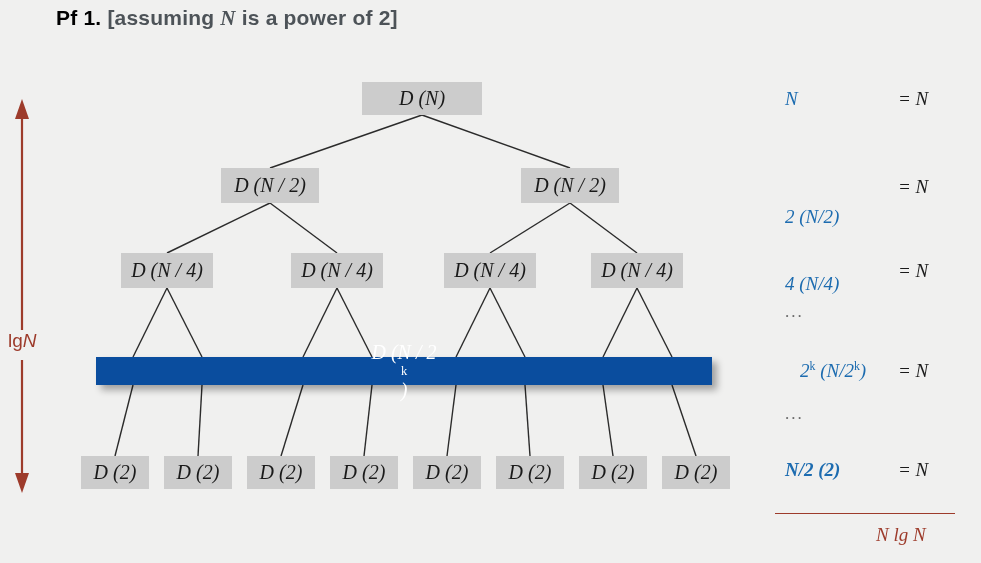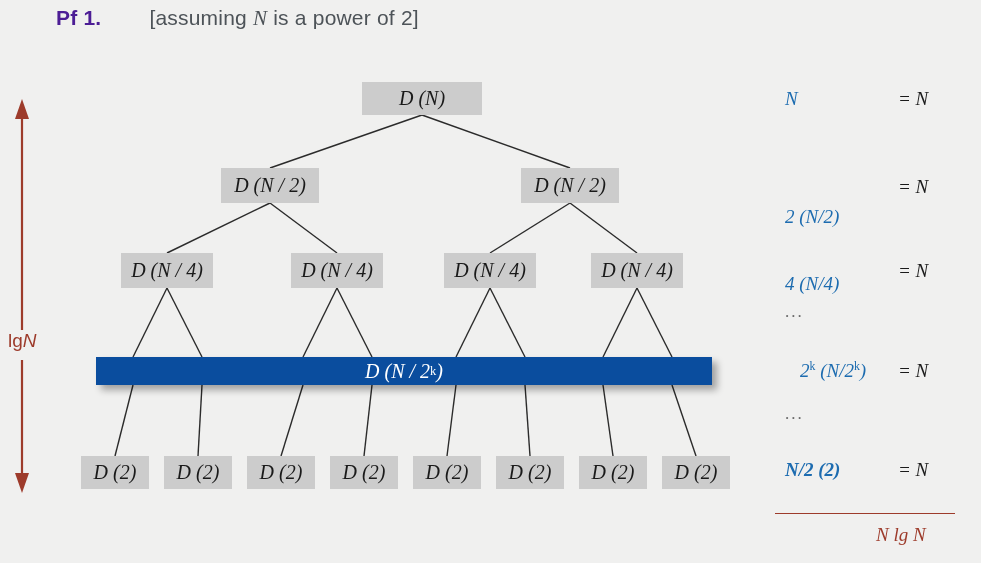--- a/index.html
+++ b/index.html
@@ -12,22 +12,22 @@
   }
   #stage{position:absolute;left:0;top:0;width:981px;height:563px;}
 
   
   .heading{
     position:absolute;left:56px;top:6px;
     font-family:"Liberation Sans", sans-serif;
     font-size:21px;white-space:nowrap;
     letter-spacing:.2px;
   }
-  .heading .pf{color:#4c1d95;font-weight:600;}
-  .heading .brk{color:#4d5358;font-weight:400;margin-left:42px;}
+  .heading .pf{color:#000000;font-weight:600;}
+  .heading .brk{color:#4d5358;font-weight:700;}
   .heading .ital{font-family:"Liberation Serif",serif;font-style:italic;}
 
   
   #edges{position:absolute;left:0;top:0;width:981px;height:563px;}
 
   
   .node{
     position:absolute;
     background:#cccccc;
     color:#1a1a1a;
@@ -44,20 +44,21 @@
     position:absolute;
     background:#0a4d9e;
     color:#ffffff;
     display:flex;align-items:center;justify-content:center;
     font-family:"Liberation Serif", serif;
     font-style:italic;
     font-size:20px;
     white-space:nowrap;
     box-shadow:5px 5px 7px rgba(0,0,0,.33);
     z-index:4;
+    flex-direction:column;
   }
   .bar sup, .node sup{font-size:.62em;font-style:normal;vertical-align:super;}
 
   
   .rcol{position:absolute;font-family:"Liberation Serif",serif;font-size:19px;white-space:nowrap;}
   .rleft{color:#1d6cb0;font-style:italic;}
   .rleft sup{font-size:.62em;font-style:normal;vertical-align:super;}
   .rright{color:#1a1a1a;font-style:italic;}
   .dots{color:#6b6b6b;font-style:normal;letter-spacing:2px;font-size:17px;}
   .total{color:#9d3b2b;font-style:italic;font-size:19px;}

